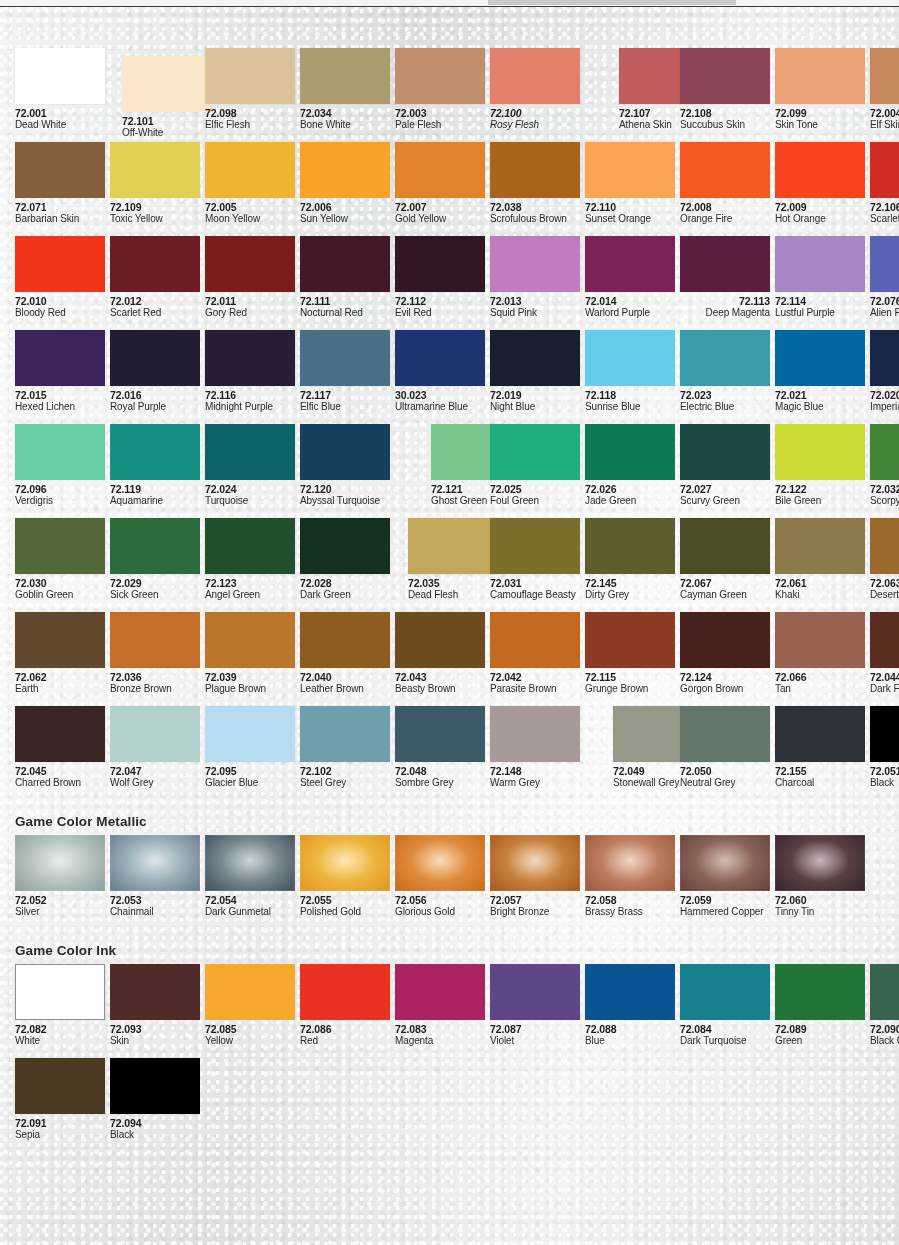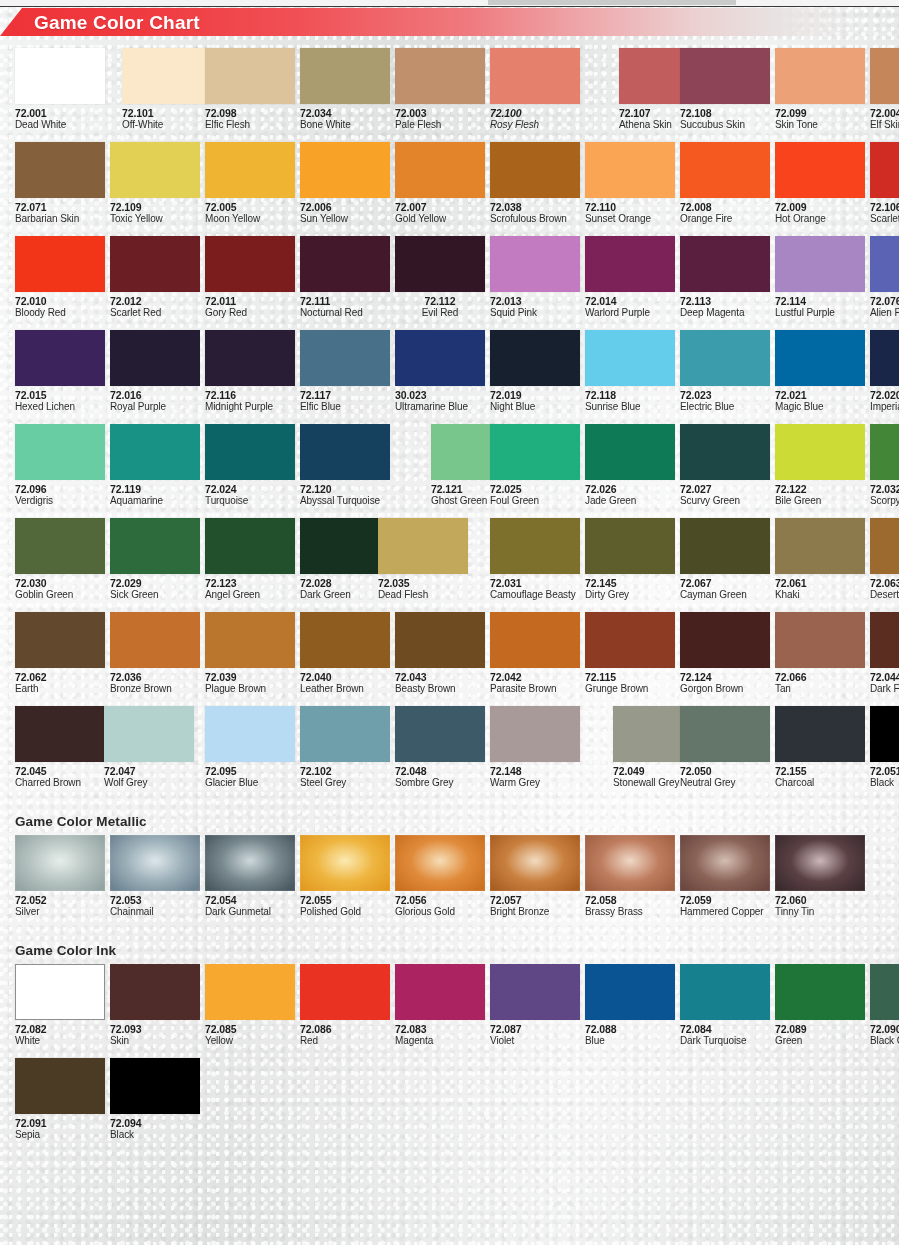--- a/index.html
+++ b/index.html
@@ -128,32 +128,28 @@
 </head>
 <body>
 
 <div id="page">
 
   <div id="topstrip">
     <div id="topstrip-inner"></div>
   </div>
   <div id="topstrip-line"></div>
 
-  <div id="banner">
-    <div id="banner-shape"></div>
-    <div id="banner-title">Game Color Chart</div>
-  </div>
 
   <div id="grid-root">
       <div class="cell" style="left: 15px; top: 48px;">
         <div class="chip" style="background: rgb(255, 255, 255);"></div>
         <div class="code">72.001</div>
         <div class="name">Dead White</div>
       </div>
-      <div class="cell" style="left: 110px; top: 48px; padding-left: 12px;">
+      <div class="cell" style="left: 110px; top: 56px; padding-left: 12px;">
         <div class="chip" style="background: rgb(251, 232, 202);"></div>
         <div class="code">72.101</div>
         <div class="name">Off-White</div>
       </div>
       <div class="cell" style="left: 205px; top: 48px;">
         <div class="chip" style="background: rgb(221, 195, 155);"></div>
         <div class="code">72.098</div>
         <div class="name">Elfic Flesh</div>
       </div>
       <div class="cell" style="left: 300px; top: 48px;">
@@ -254,36 +250,36 @@
       <div class="cell" style="left: 205px; top: 236px;">
         <div class="chip" style="background: rgb(124, 29, 29);"></div>
         <div class="code">72.011</div>
         <div class="name">Gory Red</div>
       </div>
       <div class="cell" style="left: 300px; top: 236px;">
         <div class="chip" style="background: rgb(67, 24, 42);"></div>
         <div class="code">72.111</div>
         <div class="name">Nocturnal Red</div>
       </div>
-      <div class="cell" style="left: 395px; top: 236px; text-align: center;">
+      <div class="cell" style="left: 395px; top: 236px;">
         <div class="chip" style="background: rgb(51, 22, 38);"></div>
         <div class="code">72.112</div>
         <div class="name">Evil Red</div>
       </div>
       <div class="cell" style="left: 490px; top: 236px;">
         <div class="chip" style="background: rgb(194, 122, 193);"></div>
         <div class="code">72.013</div>
         <div class="name">Squid Pink</div>
       </div>
       <div class="cell" style="left: 585px; top: 236px;">
         <div class="chip" style="background: rgb(124, 34, 88);"></div>
         <div class="code">72.014</div>
         <div class="name">Warlord Purple</div>
       </div>
-      <div class="cell" style="left: 680px; top: 236px;">
+      <div class="cell" style="left: 680px; top: 236px; text-align: right;">
         <div class="chip" style="background: rgb(90, 31, 62);"></div>
         <div class="code">72.113</div>
         <div class="name">Deep Magenta</div>
       </div>
       <div class="cell" style="left: 775px; top: 236px;">
         <div class="chip" style="background: rgb(167, 134, 195);"></div>
         <div class="code">72.114</div>
         <div class="name">Lustful Purple</div>
       </div>
       <div class="cell" style="left: 870px; top: 236px;">
@@ -404,21 +400,21 @@
       <div class="cell" style="left: 205px; top: 518px;">
         <div class="chip" style="background: rgb(34, 80, 44);"></div>
         <div class="code">72.123</div>
         <div class="name">Angel Green</div>
       </div>
       <div class="cell" style="left: 300px; top: 518px;">
         <div class="chip" style="background: rgb(22, 49, 31);"></div>
         <div class="code">72.028</div>
         <div class="name">Dark Green</div>
       </div>
-      <div class="cell" style="left: 378px; top: 518px;">
+      <div class="cell" style="left: 408px; top: 518px;">
         <div class="chip" style="background: rgb(194, 168, 90);"></div>
         <div class="code">72.035</div>
         <div class="name">Dead Flesh</div>
       </div>
       <div class="cell" style="left: 490px; top: 518px;">
         <div class="chip" style="background: rgb(125, 111, 44);"></div>
         <div class="code">72.031</div>
         <div class="name">Camouflage Beasty</div>
       </div>
       <div class="cell" style="left: 585px; top: 518px;">
@@ -489,21 +485,21 @@
       <div class="cell" style="left: 870px; top: 612px;">
         <div class="chip" style="background: rgb(91, 44, 32);"></div>
         <div class="code">72.044</div>
         <div class="name">Dark Fleshtone</div>
       </div>
       <div class="cell" style="left: 15px; top: 706px;">
         <div class="chip" style="background: rgb(58, 38, 36);"></div>
         <div class="code">72.045</div>
         <div class="name">Charred Brown</div>
       </div>
-      <div class="cell" style="left: 104px; top: 706px;">
+      <div class="cell" style="left: 110px; top: 706px;">
         <div class="chip" style="background: rgb(179, 209, 205);"></div>
         <div class="code">72.047</div>
         <div class="name">Wolf Grey</div>
       </div>
       <div class="cell" style="left: 205px; top: 706px;">
         <div class="chip" style="background: rgb(183, 219, 242);"></div>
         <div class="code">72.095</div>
         <div class="name">Glacier Blue</div>
       </div>
       <div class="cell" style="left: 300px; top: 706px;">

